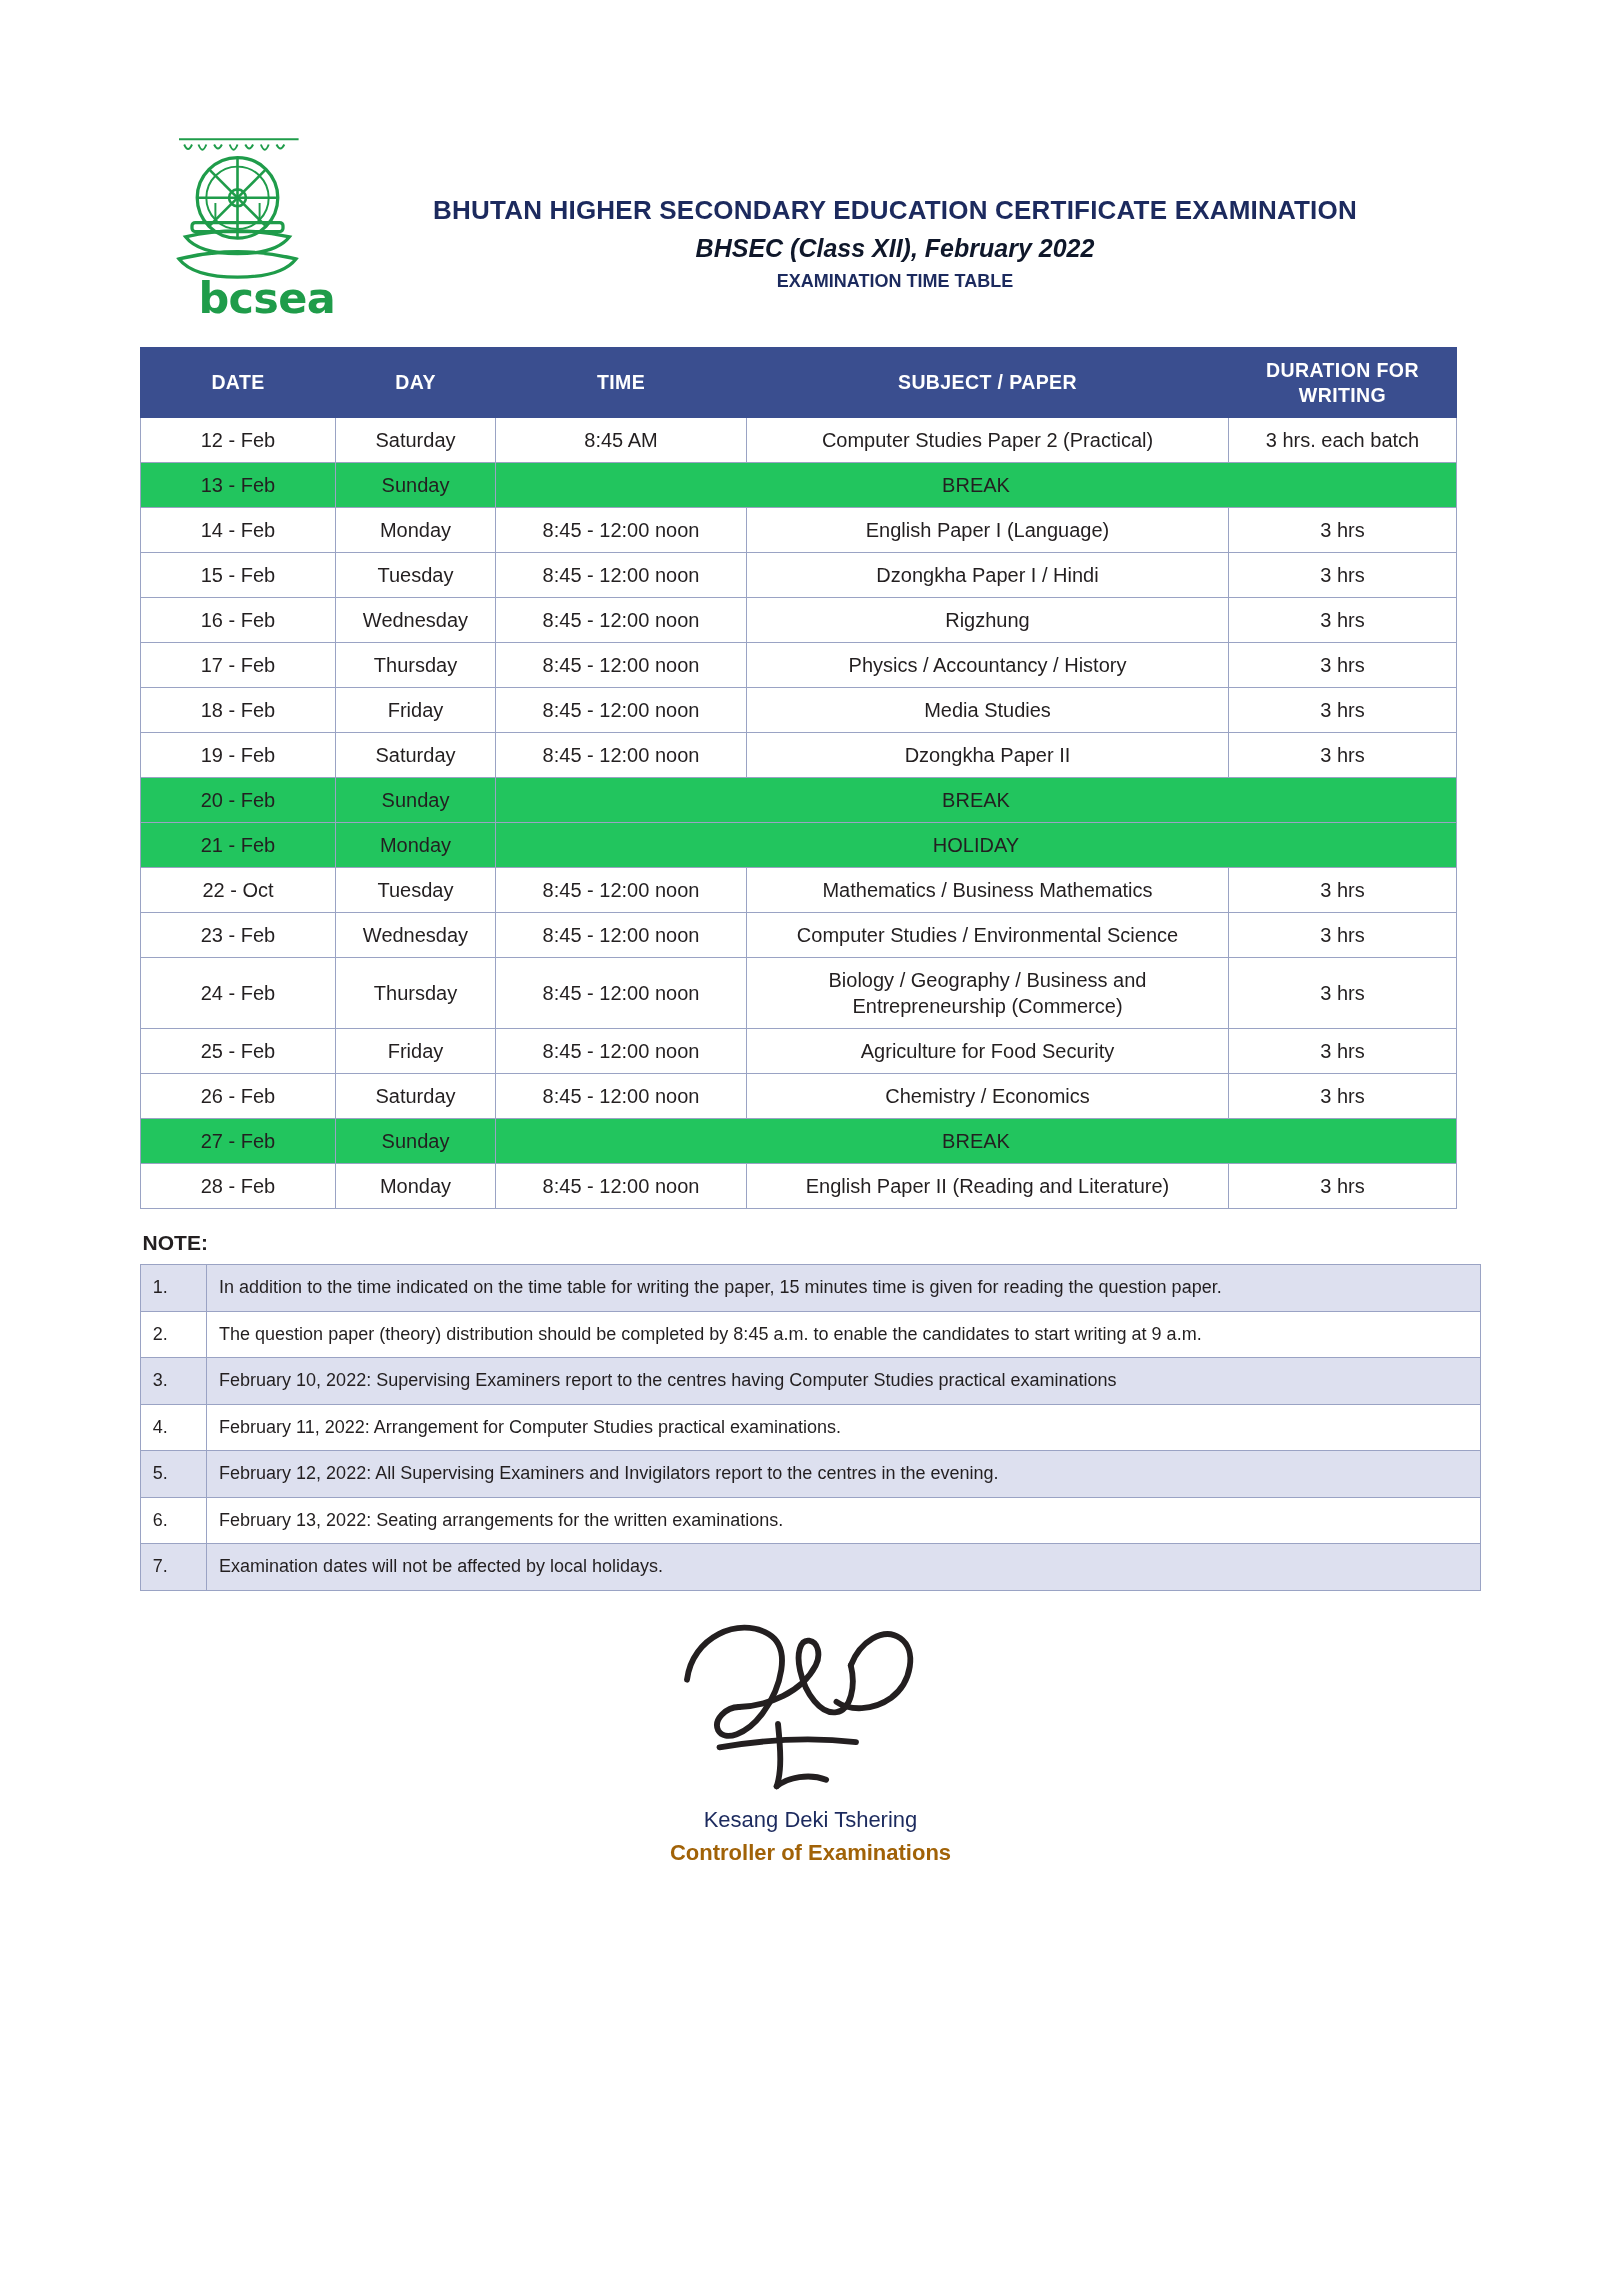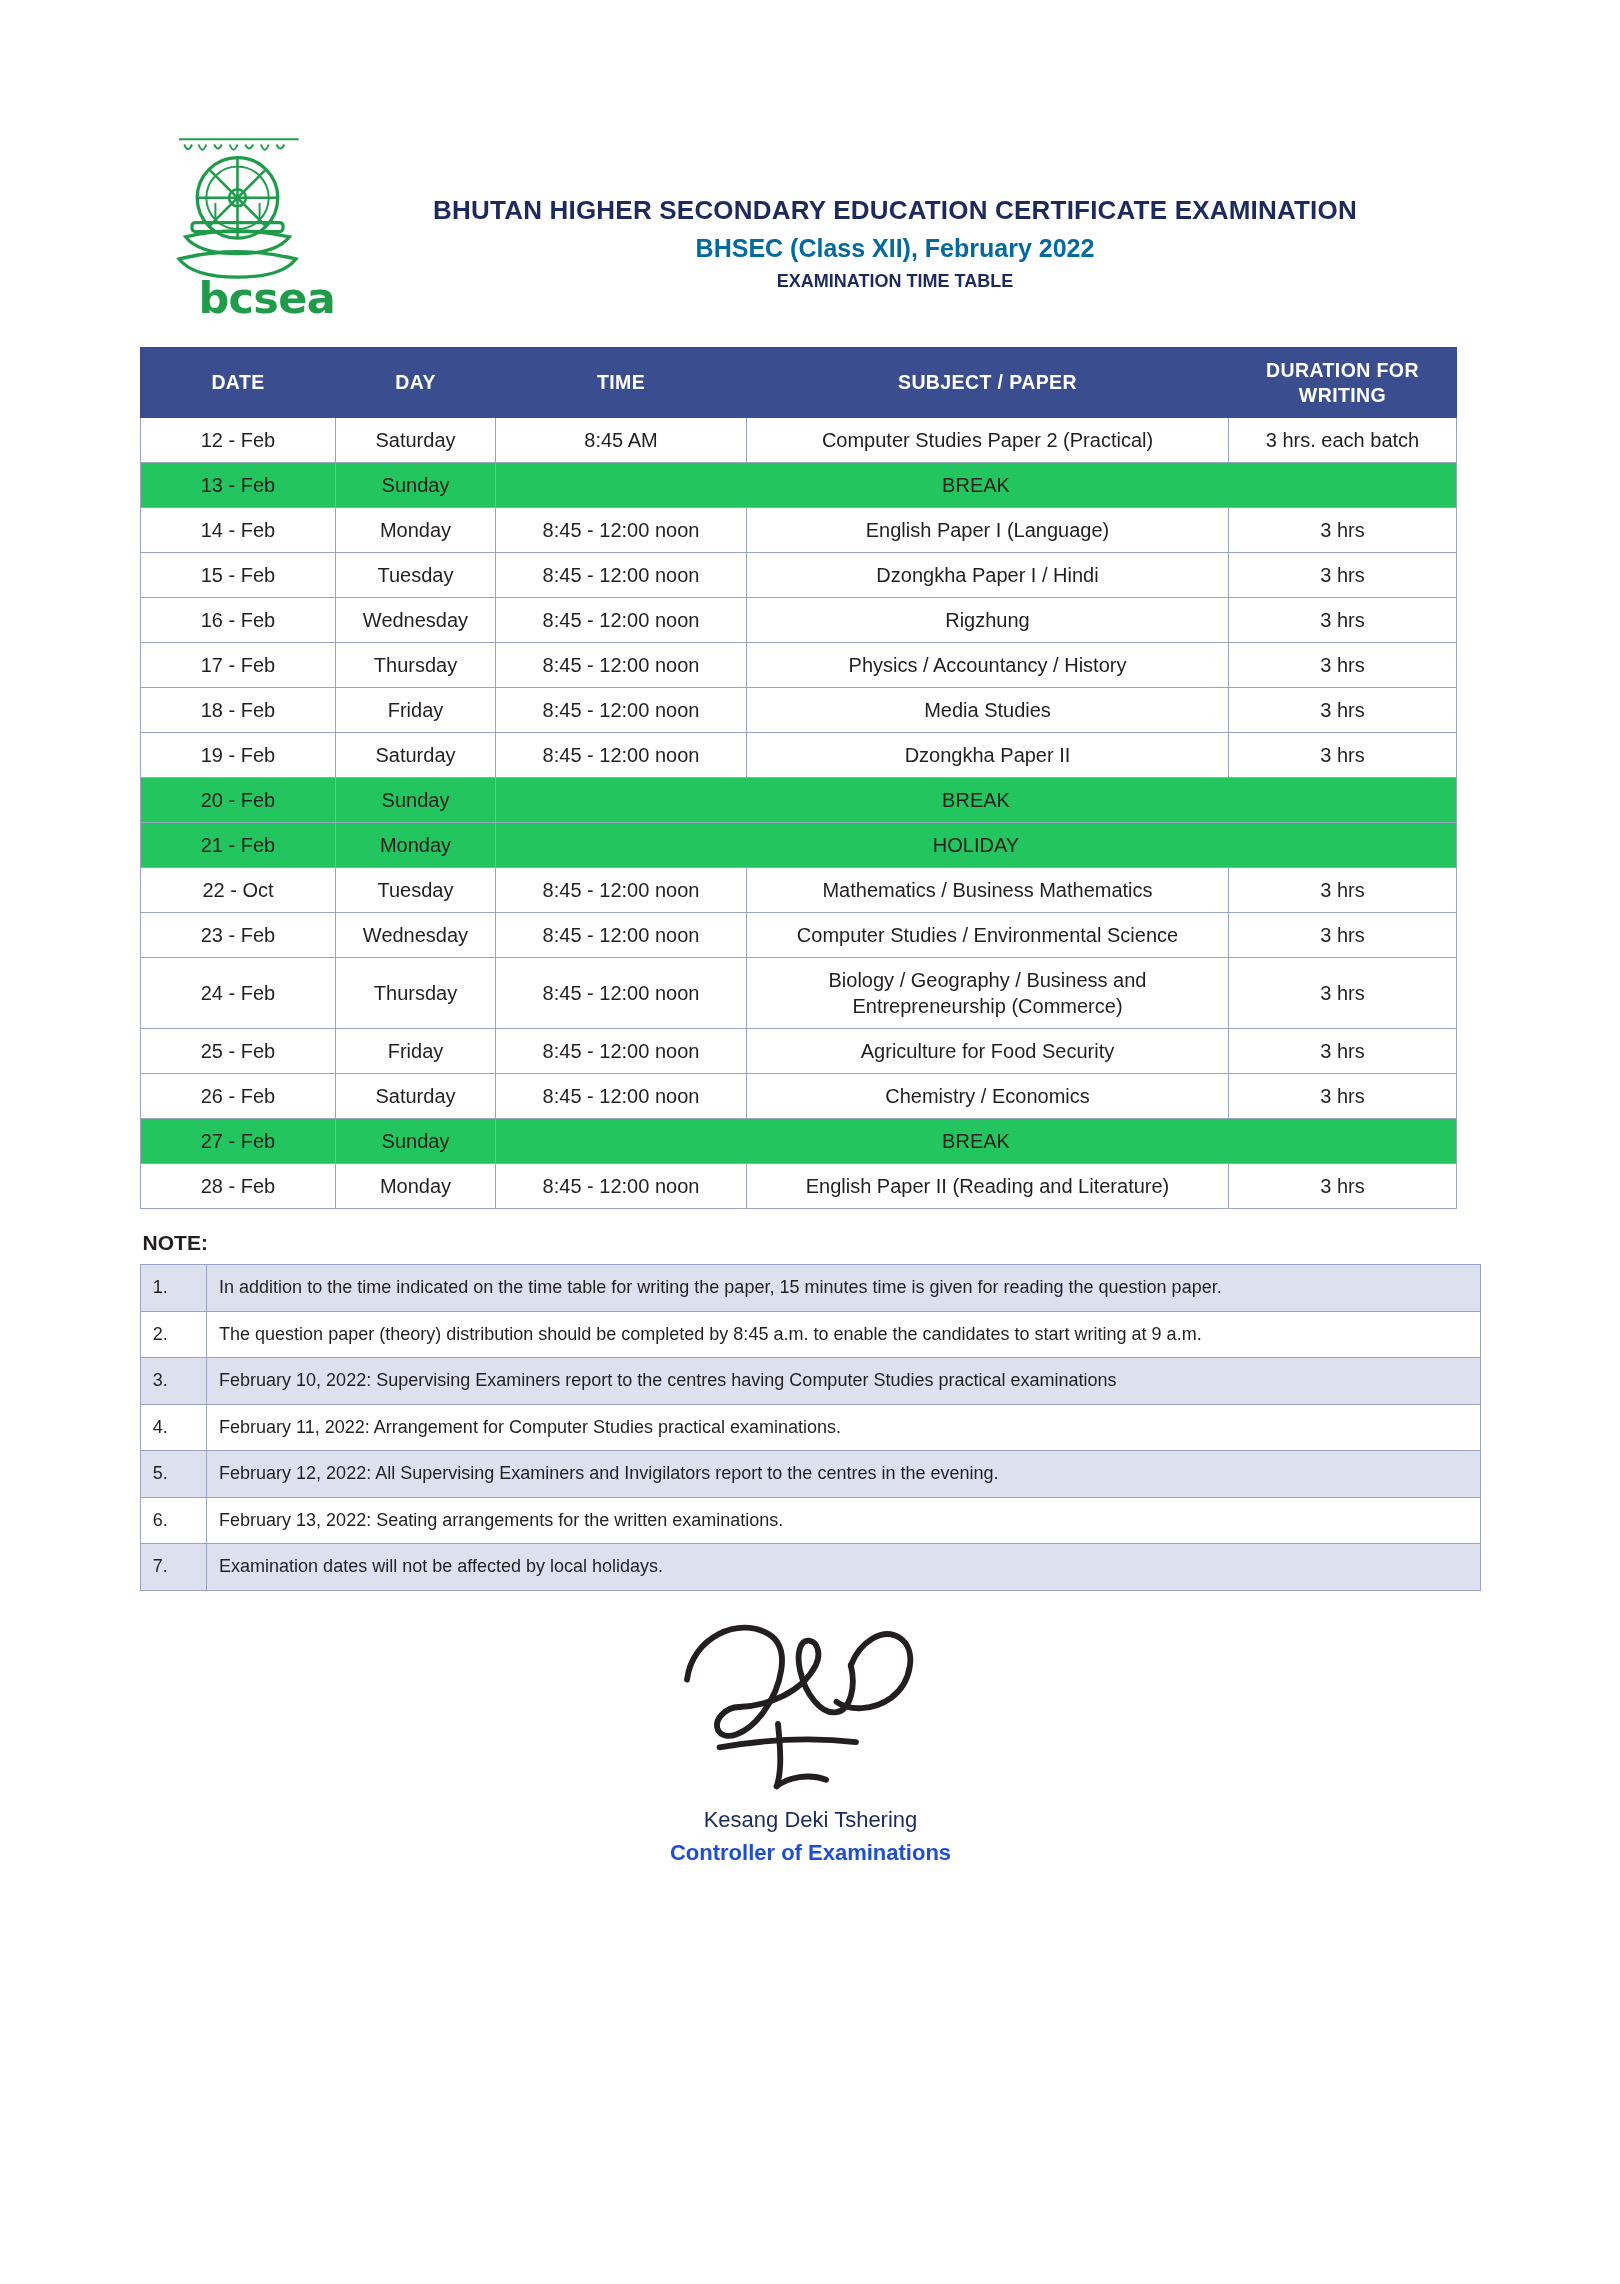--- a/index.html
+++ b/index.html
@@ -54,22 +54,23 @@
   .title-main {
     font-weight: bold;
     font-size: 26px;
     color: #1c2a5e;
     letter-spacing: 0.2px;
     line-height: 1.45;
   }
   .title-sub {
     font-weight: bold;
     font-size: 25px;
-    color: #0369a1;
+    color: #0f172a;
     line-height: 1.5;
+    font-style: italic;
   }
   .title-third {
     font-weight: bold;
     font-size: 18px;
     color: #1c2a5e;
     line-height: 1.6;
   }
 
   
   table.timetable {
@@ -146,21 +147,21 @@
   .sig-name {
     font-weight: normal;
     font-size: 22px;
     color: #1c2a5e;
     margin-top: 5.2px;
     line-height: 1.5;
   }
   .sig-role {
     font-weight: bold;
     font-size: 22px;
-    color: #1d4ed8;
+    color: #a16207;
     line-height: 1.5;
   }
 </style>
 </head>
 <body>
 
 <div class="page">
 
   <div class="header">
     <div class="logo">

